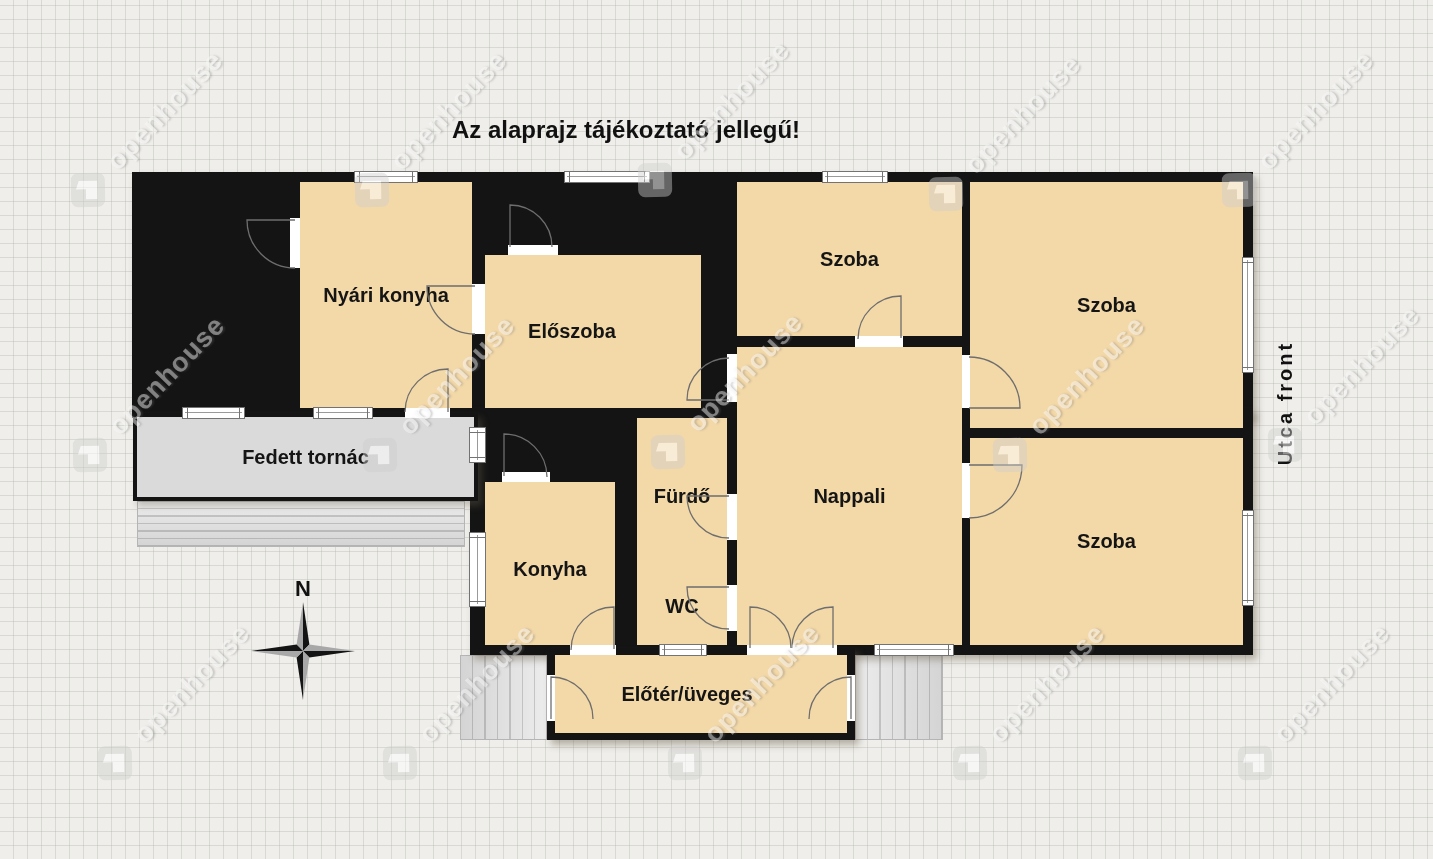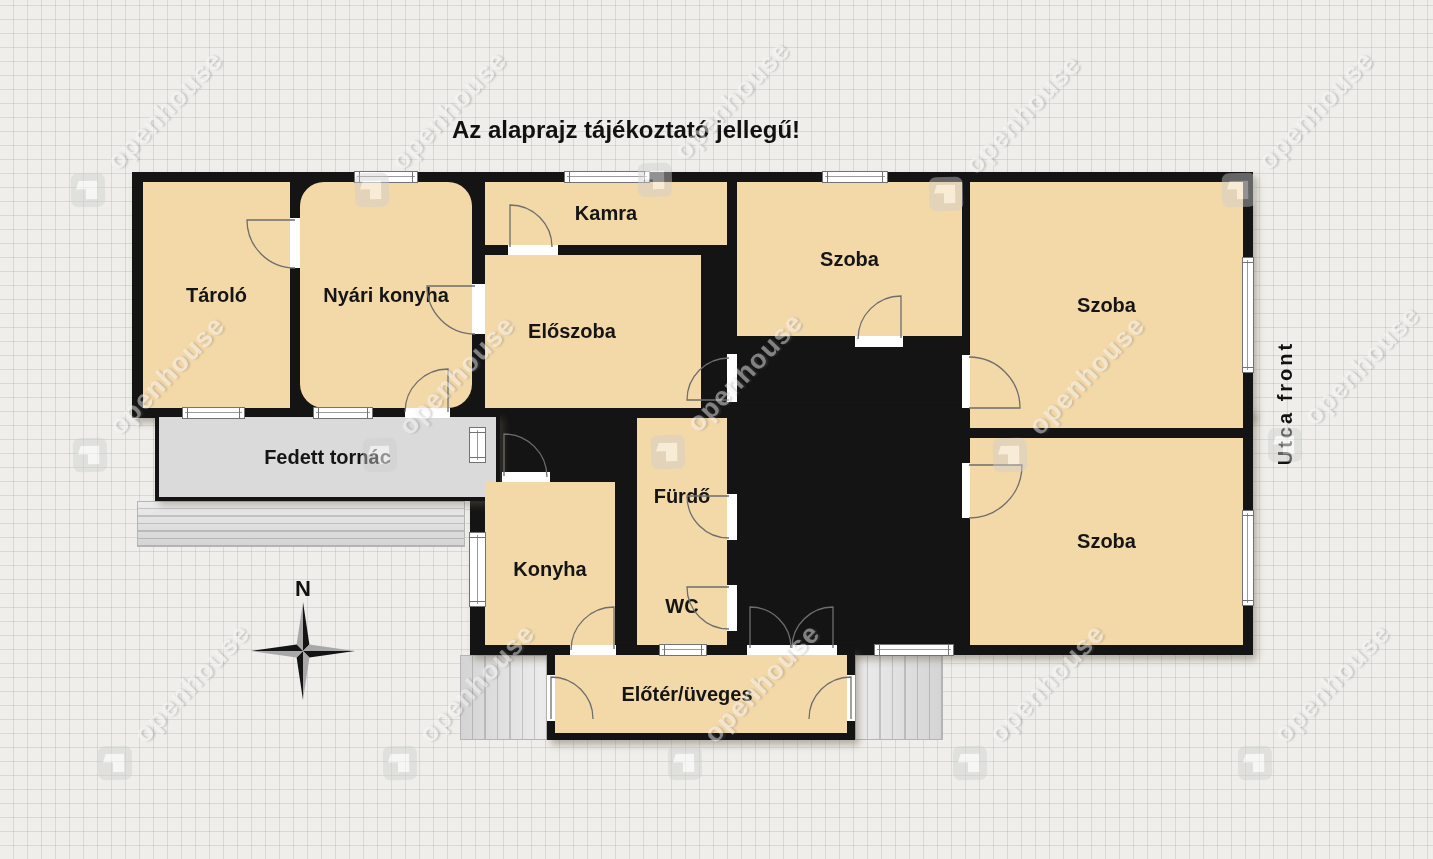--- a/index.html
+++ b/index.html
@@ -20,21 +20,20 @@
     display:flex;align-items:center;justify-content:center;
     font-weight:bold;font-size:20px;color:#151515;box-sizing:border-box;
   }
   .room .lbl{white-space:nowrap;}
   .porch{
     position:absolute;left:133px;top:413px;width:345px;height:88px;
     background:#dadada;border:4px solid #141414;box-sizing:border-box;z-index:11;
     display:flex;align-items:center;justify-content:center;
     font-weight:bold;font-size:20px;color:#151515;
     box-shadow:4px 5px 7px rgba(110,100,80,.35);
-    margin-left:22px;
   }
   .steps-h{
     position:absolute;z-index:9;border:1px solid #b5b5b5;box-sizing:border-box;
     background:
       linear-gradient(180deg, rgba(0,0,0,0) 0%, rgba(0,0,0,.10) 100%),
       repeating-linear-gradient(180deg, #ececec 0 6px, #c7c7c7 6px 7.5px);
   }
   .steps-v{
     position:absolute;z-index:9;border:1px solid #b5b5b5;box-sizing:border-box;
     background:
@@ -86,34 +85,31 @@
   <div class="block" style="left:470px;top:408px;width:783px;height:247px;"></div>
   <div class="block" style="left:547px;top:648px;width:308px;height:92px;"></div>
 
   <div class="porch">
     <span class="lbl">Fedett tornác</span>
   </div>
   <div class="steps-h" style="left:137px;top:501px;width:328px;height:46px;"></div>
   <div class="steps-v" style="left:460px;top:655px;width:87px;height:85px;"></div>
   <div class="steps-v right" style="left:855px;top:655px;width:88px;height:85px;"></div>
 
-  <div class="room" style="left:143px;top:182px;width:147px;height:226px;">
-    <span class="lbl">Tároló</span>
-    </div>
-  <div class="room" style="left:300px;top:182px;width:172px;height:226px;border-radius:24px;">
+  <div class="room" style="left:300px;top:182px;width:172px;height:226px;">
     <span class="lbl">Nyári konyha</span>
-    </div>
-  <div class="room" style="left:485px;top:182px;width:242px;height:63px;">
-    <span class="lbl">Kamra</span>
     </div>
   <div class="room" style="left:485px;top:255px;width:216px;height:153px;padding-right:42px;justify-content:center;">
     <span class="lbl">Előszoba</span>
     </div>
   <div class="room" style="left:737px;top:182px;width:225px;height:154px;">
     <span class="lbl">Szoba</span>
+    </div>
+  <div class="room" style="left:737px;top:347px;width:225px;height:298px;">
+    <span class="lbl">Nappali</span>
     </div>
   <div class="room" style="left:970px;top:182px;width:273px;height:246px;">
     <span class="lbl">Szoba</span>
     </div>
   <div class="room" style="left:970px;top:438px;width:273px;height:207px;">
     <span class="lbl">Szoba</span>
     </div>
   <div class="room" style="left:485px;top:482px;width:130px;height:163px;padding-top:12px;">
     <span class="lbl">Konyha</span>
     </div>

